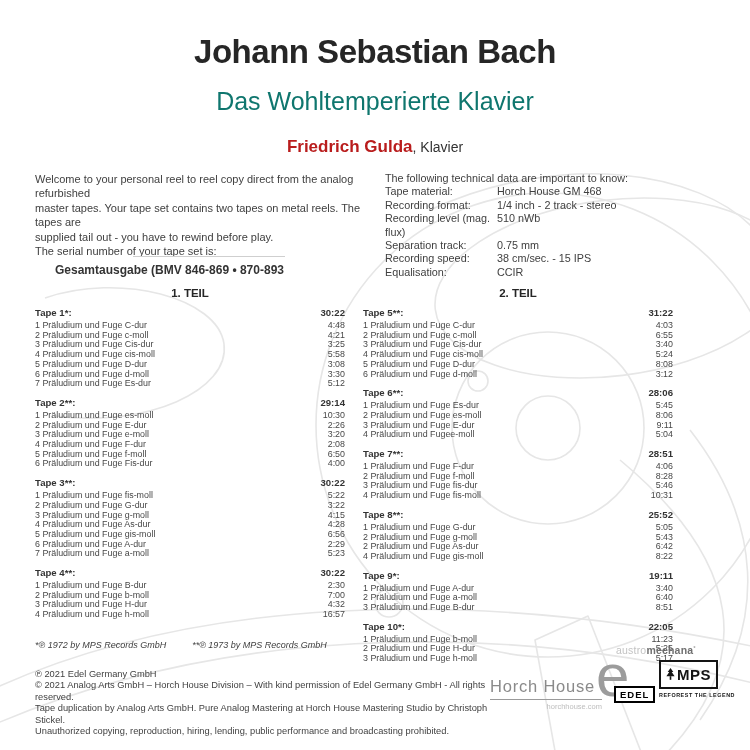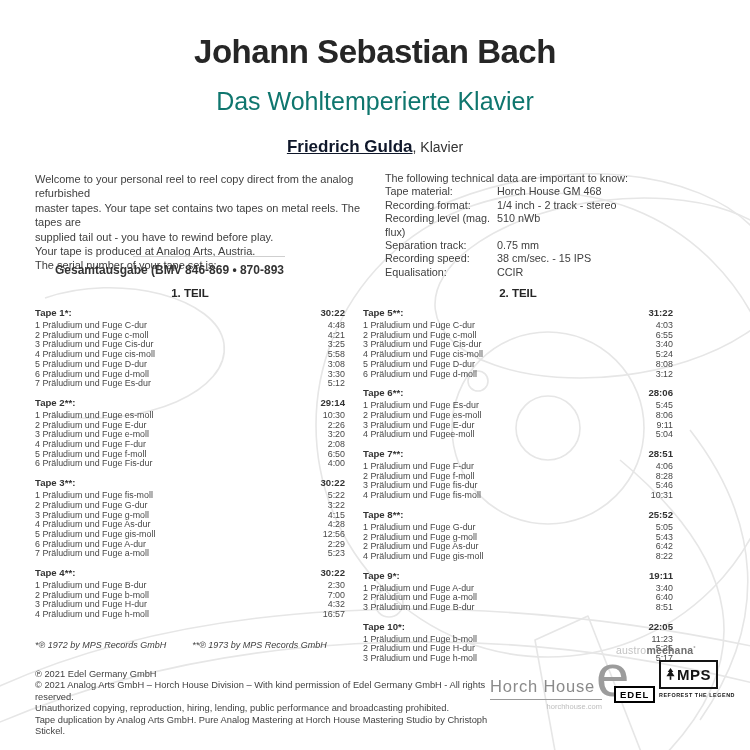--- a/index.html
+++ b/index.html
@@ -6,21 +6,21 @@
   .page{position:relative;width:750px;height:750px;background:#fff;overflow:hidden;
         font-family:"Liberation Sans",sans-serif;color:#2e2e2e;}
   .bg-art{position:absolute;left:0;top:0;z-index:0;}
 
   header{position:absolute;left:0;top:0;width:750px;text-align:center;z-index:1;}
   .composer{margin:0;position:absolute;top:33px;left:0;width:750px;
             font-size:33px;font-weight:700;color:#262626;letter-spacing:-0.5px;}
   .work{margin:0;position:absolute;top:87px;left:0;width:750px;
         font-size:25px;font-weight:400;color:#0f766e;}
   .performer{position:absolute;top:137px;left:0;width:750px;text-align:center;}
-  .perf-name{font-size:17px;font-weight:700;color:#0f172a;text-decoration:underline;}
+  .perf-name{font-size:17px;font-weight:700;color:#b91c1c;}
   .perf-instr{font-size:14px;font-weight:400;color:#333;}
 
   .intro{position:absolute;left:35px;top:172px;width:348px;z-index:1;
          font-size:11px;line-height:14.4px;color:#404040;}
   .tech{position:absolute;left:385px;top:172px;width:340px;z-index:1;
         font-size:10.8px;line-height:13.4px;color:#404040;}
   .tech-row{display:flex;}
   .tech-label{width:112px;flex:0 0 112px;}
   .tech-value{flex:1;}
 
@@ -98,21 +98,20 @@
     <h2 class="work">Das Wohltemperierte Klavier</h2>
     <div class="performer">
       <span class="perf-name">Friedrich Gulda</span><span class="perf-instr">, Klavier</span>
     </div>
   </header>
 
   <div class="intro">
       <div class="intro-line">Welcome to your personal reel to reel copy direct from the analog refurbished</div>
       <div class="intro-line">master tapes. Your tape set contains two tapes on metal reels. The tapes are</div>
       <div class="intro-line">supplied tail out - you have to rewind before play.</div>
-      <div class="intro-line">Your tape is produced at Analog Arts, Austria.</div>
       <div class="intro-line">The serial number of your tape set is:</div>
     </div>
 
   <div class="tech">
     <div class="tech-heading">The following technical data are important to know:</div>
     <div class="tech-rows">
         <div class="tech-row">
           <span class="tech-label">Tape material:</span>
           <span class="tech-value">Horch House GM 468</span>
         </div>
@@ -220,21 +219,21 @@
         <div class="track-row">
           <span class="track-title">3 Präludium und Fuge g-moll</span>
           <span class="track-time">4:15</span>
         </div>
         <div class="track-row">
           <span class="track-title">4 Präludium und Fuge As-dur</span>
           <span class="track-time">4:28</span>
         </div>
         <div class="track-row">
           <span class="track-title">5 Präludium und Fuge gis-moll</span>
-          <span class="track-time">12:56</span>
+          <span class="track-time">6:56</span>
         </div>
         <div class="track-row">
           <span class="track-title">6 Präludium und Fuge A-dur</span>
           <span class="track-time">2:29</span>
         </div>
         <div class="track-row">
           <span class="track-title">7 Präludium und Fuge a-moll</span>
           <span class="track-time">5:23</span>
         </div>
         <div class="tape-header">
@@ -386,22 +385,22 @@
       </div>
   </section>
 
   <div class="footnote">
     <span>*℗  1972 by MPS Records GmbH</span><span>**℗  1973 by MPS Records GmbH</span>
   </div>
 
   <div class="legal">
       <div class="legal-line">℗ 2021 Edel Germany GmbH</div>
       <div class="legal-line">© 2021 Analog Arts GmbH – Horch House Division – With kind permission of Edel Germany GmbH - All rights reserved.</div>
+      <div class="legal-line">Tape duplication by Analog Arts GmbH. Pure Analog Mastering at Horch House Mastering Studio by Christoph Stickel.</div>
       <div class="legal-line">Unauthorized copying, reproduction, hiring, lending, public performance and broadcasting prohibited.</div>
-      <div class="legal-line">Tape duplication by Analog Arts GmbH. Pure Analog Mastering at Horch House Mastering Studio by Christoph Stickel.</div>
     </div>
 
   <div class="austro">
     <span class="austro-light">austro</span><span class="austro-dark">mechana</span><sup>°</sup>
   </div>
 
   <div class="horch">
     <div class="horch-name">Horch House</div>
     <div class="horch-url">horchhouse.com</div>
   </div>

